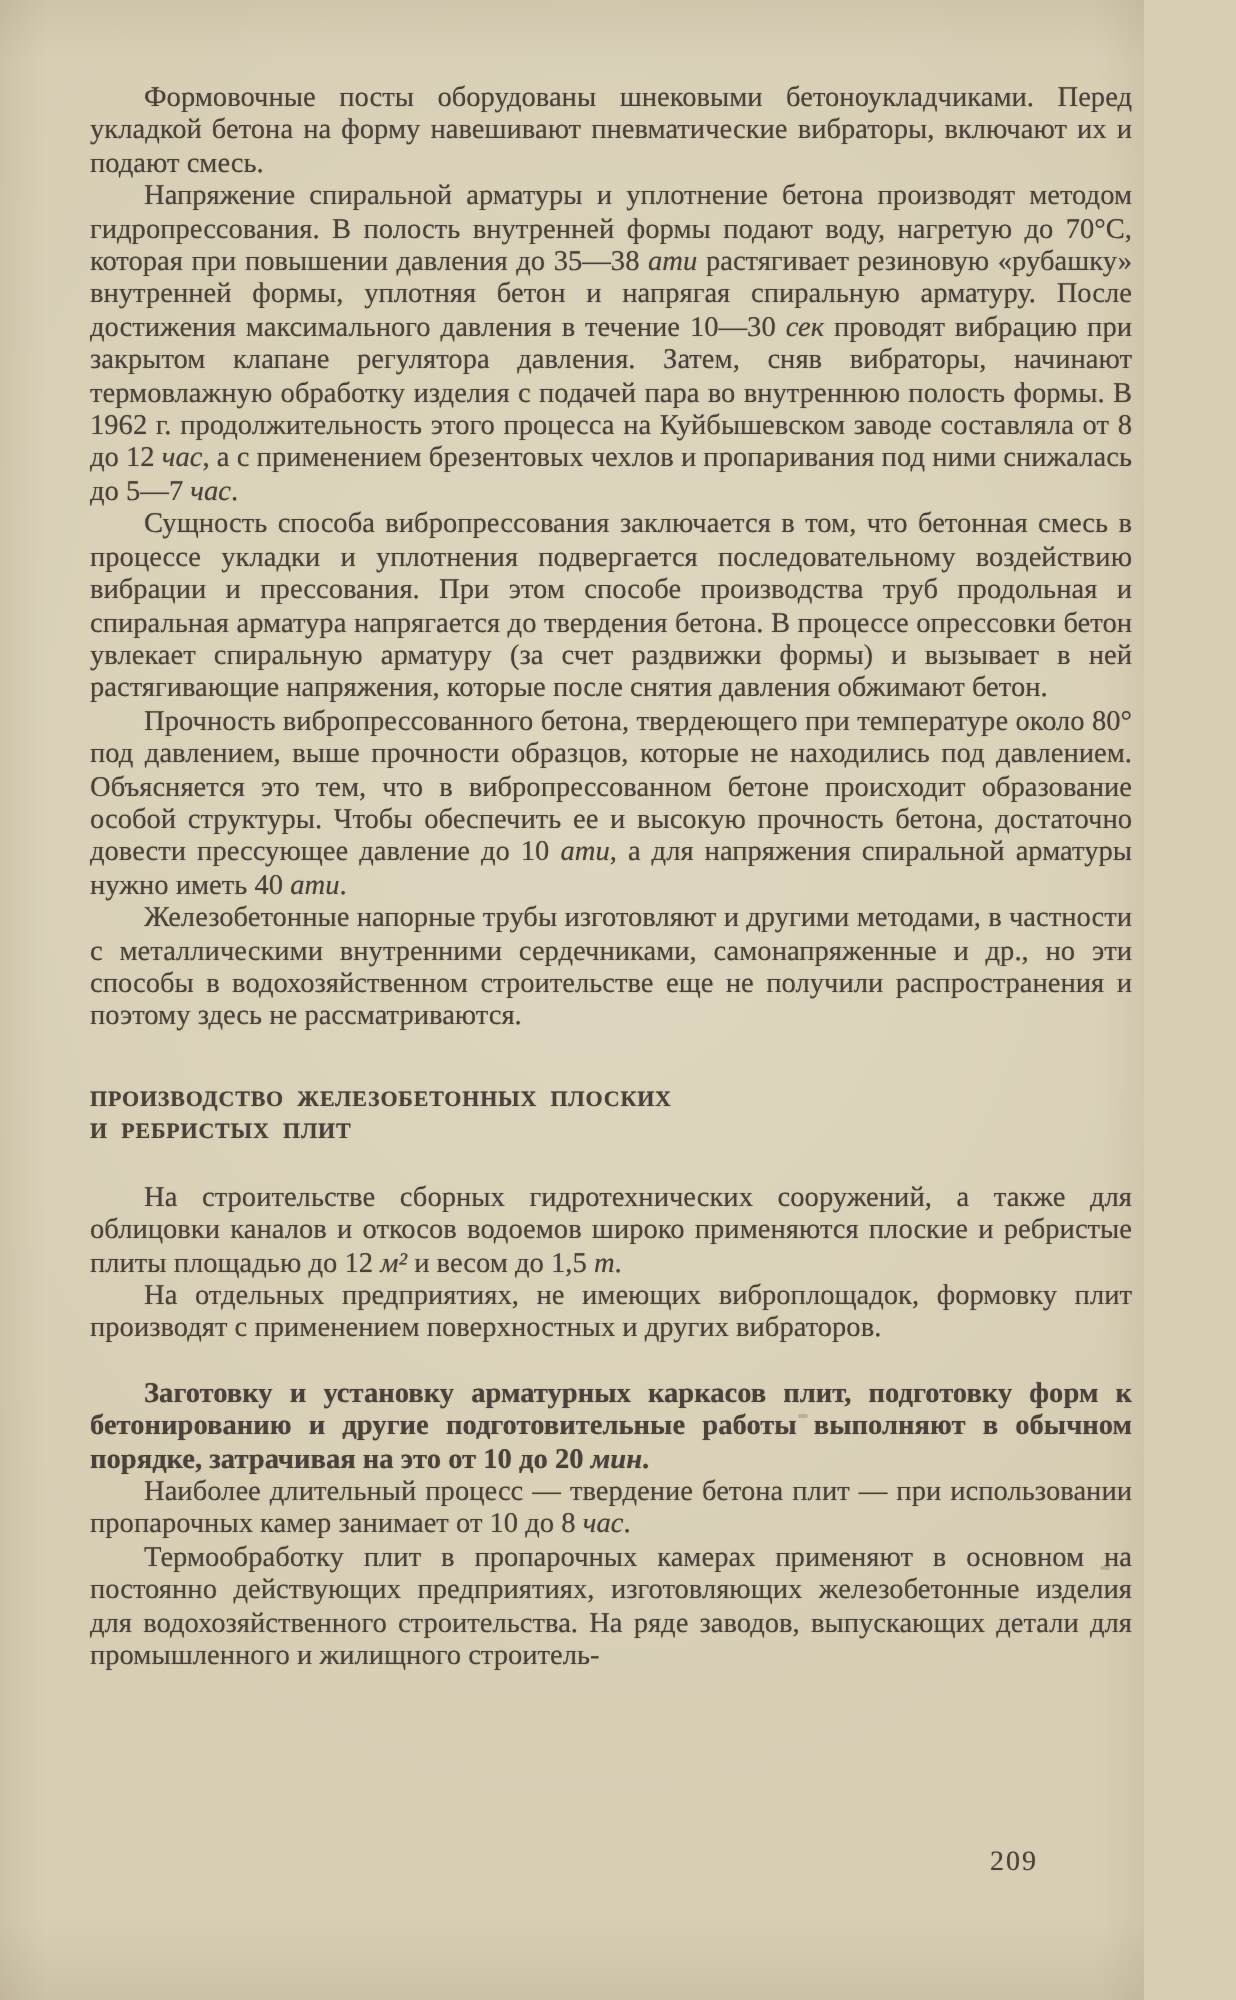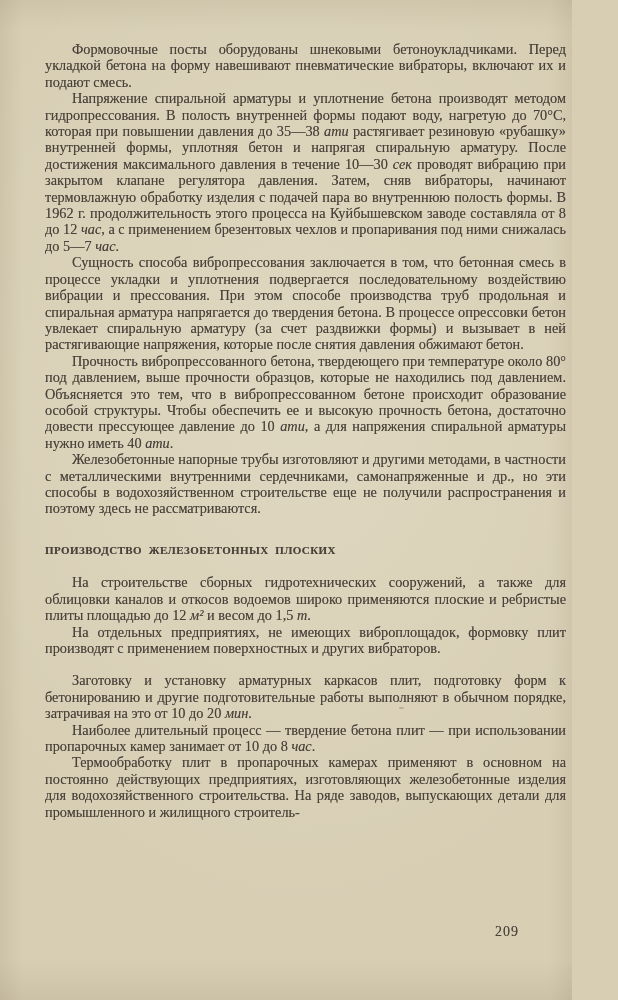--- a/index.html
+++ b/index.html
@@ -31,20 +31,21 @@
     line-height: 16.4px;
     text-align: justify;
     text-shadow: 0 0 0.6px rgba(74,66,58,0.55);
   }
   .para {
     margin: 0;
     text-indent: 27px;
   }
   .para.space-before {
     margin-top: 16px;
+    font-weight: bold;
   }
   .section-heading {
     margin: 25px 0 16px 0;
     font-weight: 700;
     font-size: 11px;
     line-height: 16.5px;
     letter-spacing: 0.4px;
     word-spacing: 3.5px;
     text-align: left;
     text-indent: 0;
@@ -73,20 +74,21 @@
 
 <div class="page">
   <div class="text-block">
       <p class="para"><span>Формовочные посты оборудованы шнековыми бетоноукладчиками. Перед укладкой бетона на форму навешивают пневматические вибраторы, включают их и подают смесь.</span></p>
       <p class="para"><span>Напряжение спиральной арматуры и уплотнение бетона производят методом гидропрессования. В полость внутренней формы подают воду, нагретую до 70°С, которая при повышении давления до 35—38 </span><span class="it">ати</span><span> растягивает резиновую «рубашку» внутренней формы, уплотняя бетон и напрягая спиральную арматуру. После достижения максимального давления в течение 10—30 </span><span class="it">сек</span><span> проводят вибрацию при закрытом клапане регулятора давления. Затем, сняв вибраторы, начинают термовлажную обработку изделия с подачей пара во внутреннюю полость формы. В 1962 г. продолжительность этого процесса на Куйбышевском заводе составляла от 8 до 12 </span><span class="it">час</span><span>, а с применением брезентовых чехлов и пропаривания под ними снижалась до 5—7 </span><span class="it">час</span><span>.</span></p>
       <p class="para"><span>Сущность способа вибропрессования заключается в том, что бетонная смесь в процессе укладки и уплотнения подвергается последовательному воздействию вибрации и прессования. При этом способе производства труб продольная и спиральная арматура напрягается до твердения бетона. В процессе опрессовки бетон увлекает спиральную арматуру (за счет раздвижки формы) и вызывает в ней растягивающие напряжения, которые после снятия давления обжимают бетон.</span></p>
       <p class="para"><span>Прочность вибропрессованного бетона, твердеющего при температуре около 80° под давлением, выше прочности образцов, которые не находились под давлением. Объясняется это тем, что в вибропрессованном бетоне происходит образование особой структуры. Чтобы обеспечить ее и высокую прочность бетона, достаточно довести прессующее давление до 10 </span><span class="it">ати</span><span>, а для напряжения спиральной арматуры нужно иметь 40 </span><span class="it">ати</span><span>.</span></p>
       <p class="para"><span>Железобетонные напорные трубы изготовляют и другими методами, в частности с металлическими внутренними сердечниками, самонапряженные и др., но эти способы в водохозяйственном строительстве еще не получили распространения и поэтому здесь не рассматриваются.</span></p>
       <div class="section-heading">
         <span class="heading-line">ПРОИЗВОДСТВО ЖЕЛЕЗОБЕТОННЫХ ПЛОСКИХ</span>
+        <span class="heading-line">И РЕБРИСТЫХ ПЛИТ</span>
       </div>
       <p class="para"><span>На строительстве сборных гидротехнических сооружений, а также для облицовки каналов и откосов водоемов широко применяются плоские и ребристые плиты площадью до 12 </span><span class="it">м²</span><span> и весом до 1,5 </span><span class="it">т</span><span>.</span></p>
       <p class="para"><span>На отдельных предприятиях, не имеющих виброплощадок, формовку плит производят с применением поверхностных и других вибраторов.</span></p>
       <p class="para space-before"><span>Заготовку и установку арматурных каркасов плит, подготовку форм к бетонированию и другие подготовительные работы выполняют в обычном порядке, затрачивая на это от 10 до 20 </span><span class="it">мин</span><span>.</span></p>
       <p class="para"><span>Наиболее длительный процесс — твердение бетона плит — при использовании пропарочных камер занимает от 10 до 8 </span><span class="it">час</span><span>.</span></p>
       <p class="para"><span>Термообработку плит в пропарочных камерах применяют в основном на постоянно действующих предприятиях, изготовляющих железобетонные изделия для водохозяйственного строительства. На ряде заводов, выпускающих детали для промышленного и жилищного строитель-</span></p>
     </div>
   <div class="speck speck-1"></div>
   <div class="speck speck-2"></div>
   <div class="speck speck-3"></div>

